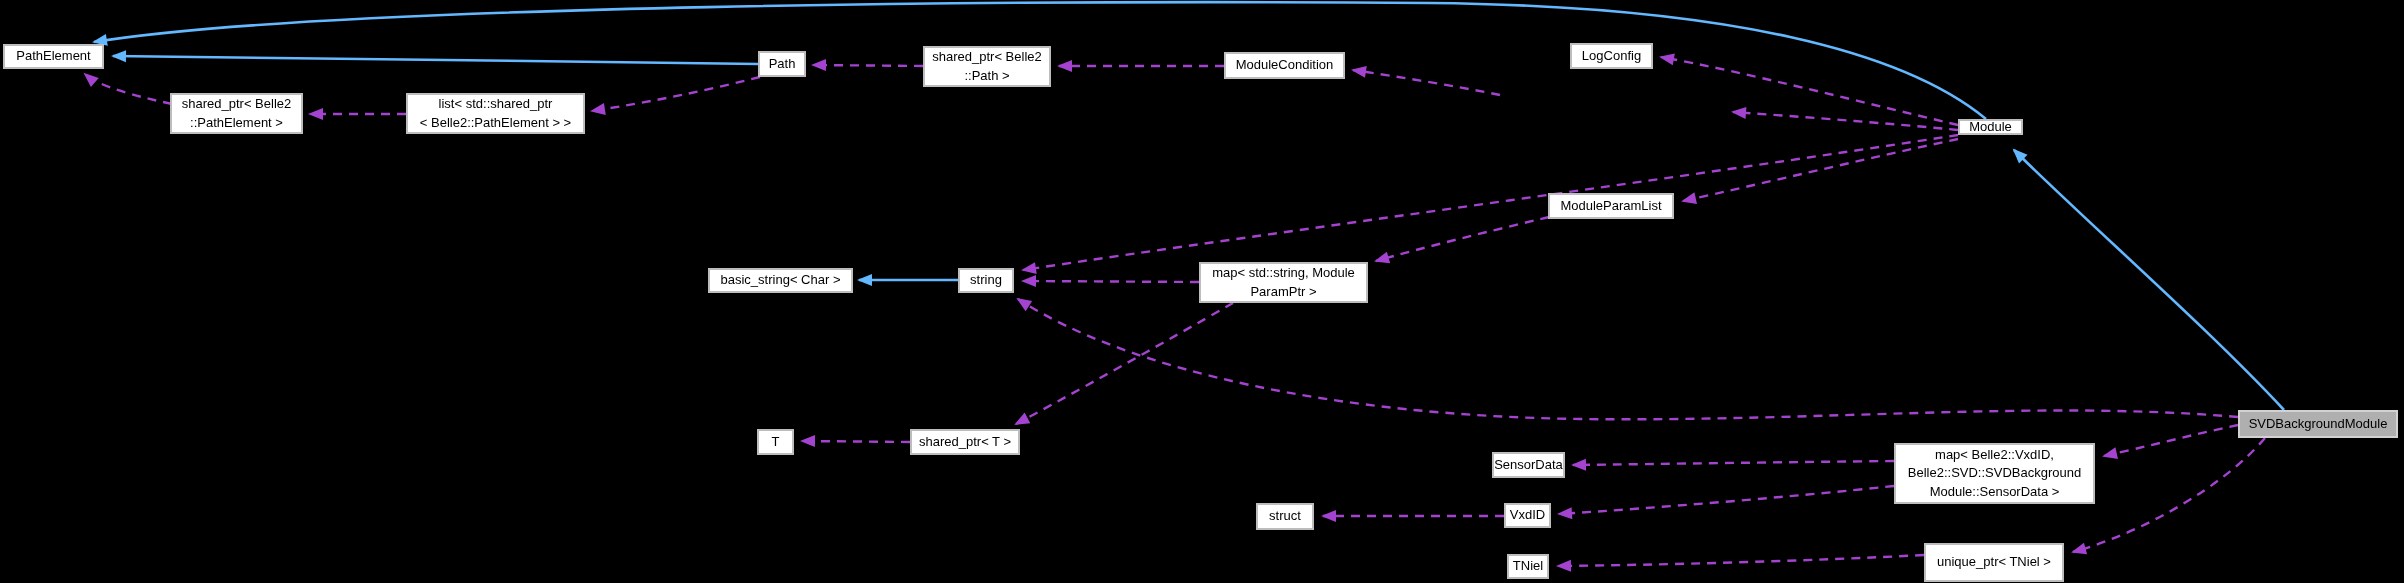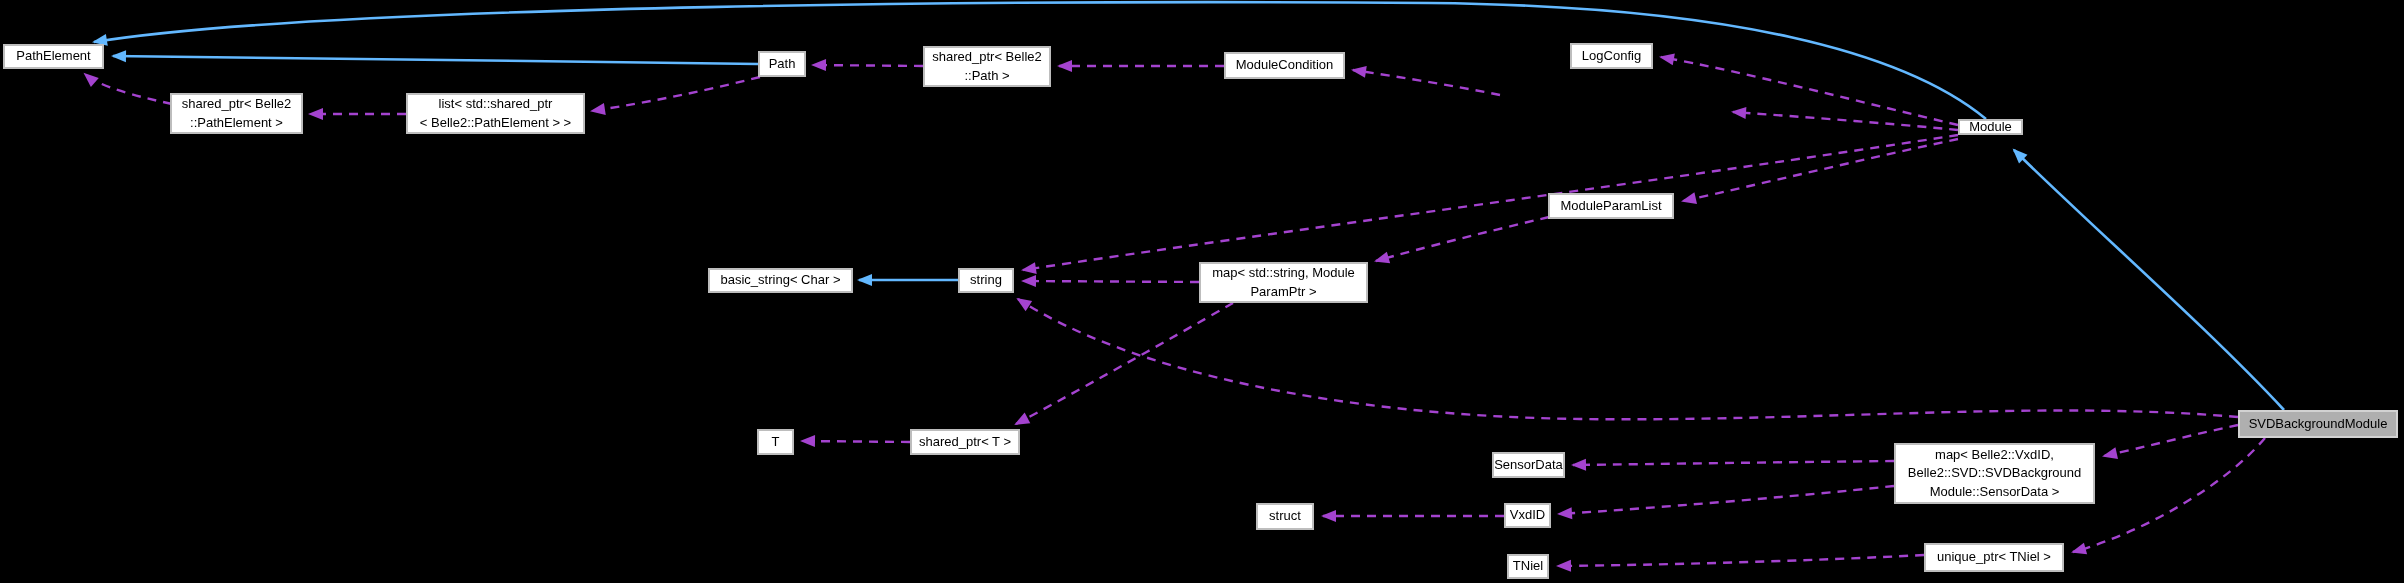--- a/index.html
+++ b/index.html
@@ -88,19 +88,19 @@
   <div class="node" style="left:708px;top:268px;width:145px;height:25px;"><span>basic_string&lt; Char &gt;</span></div>
   <div class="node" style="left:958px;top:268px;width:56px;height:25px;"><span>string</span></div>
   <div class="node" style="left:1199px;top:262px;width:169px;height:41px;"><span>map&lt; std::string, Module
 ParamPtr &gt;</span></div>
   <div class="node" style="left:757px;top:429px;width:37px;height:26px;"><span>T</span></div>
   <div class="node" style="left:910px;top:429px;width:110px;height:26px;"><span>shared_ptr&lt; T &gt;</span></div>
   <div class="node" style="left:1492px;top:452px;width:73px;height:26px;"><span>SensorData</span></div>
   <div class="node" style="left:1504px;top:503px;width:47px;height:25px;"><span>VxdID</span></div>
   <div class="node" style="left:1256px;top:503px;width:58px;height:27px;"><span>struct</span></div>
   <div class="node" style="left:1507px;top:554px;width:42px;height:25px;"><span>TNiel</span></div>
-  <div class="node" style="left:1924px;top:543px;width:140px;height:29px;"><span>unique_ptr&lt; TNiel &gt;</span></div>
+  <div class="node" style="left:1924px;top:543px;width:140px;height:39px;"><span>unique_ptr&lt; TNiel &gt;</span></div>
   <div class="node" style="left:1894px;top:443px;width:201px;height:61px;"><span>map&lt; Belle2::VxdID,
 Belle2::SVD::SVDBackground
 Module::SensorData &gt;</span></div>
   <div class="node highlight" style="left:2238px;top:410px;width:160px;height:28px;"><span>SVDBackgroundModule</span></div>
 
 </div>
 
 </body></html>

